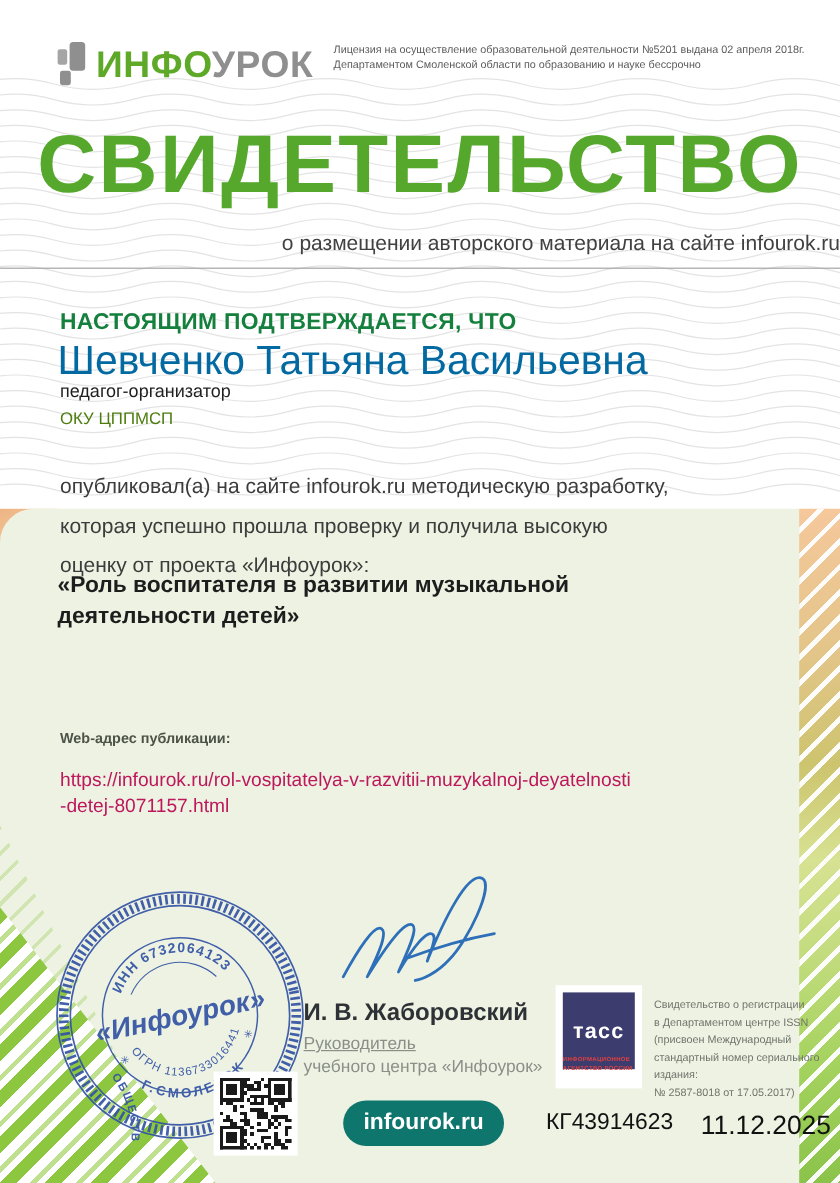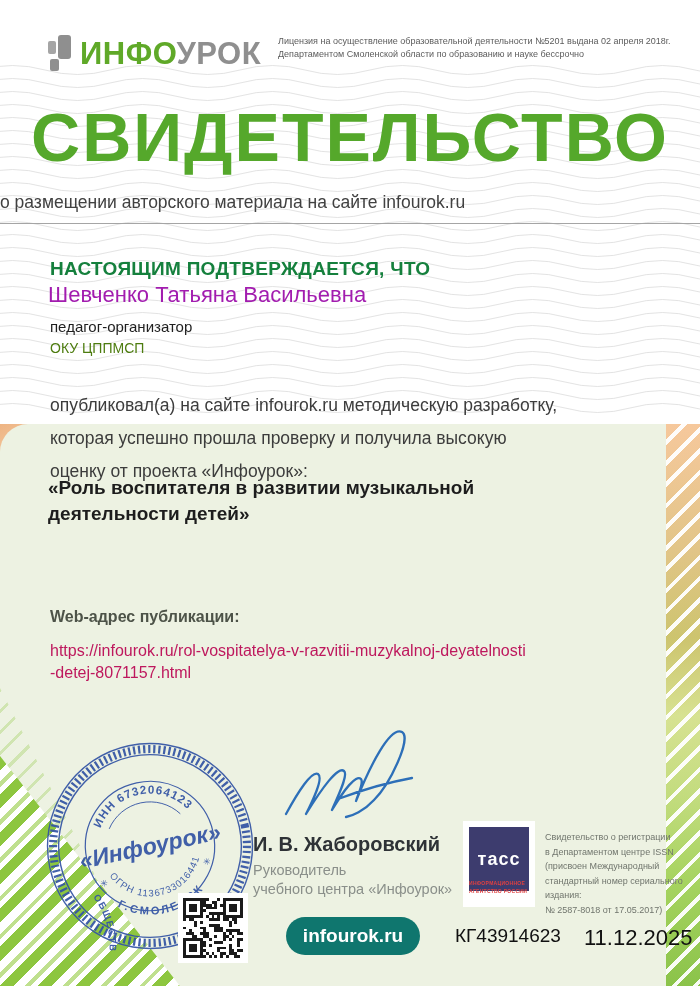--- a/index.html
+++ b/index.html
@@ -33,37 +33,37 @@
   .logo-icon .b1{position:absolute;left:10px;top:0;width:13px;height:24px;background:#8f8f8f;border-radius:3px;}
   .logo-icon .b2{position:absolute;left:0;top:6px;width:8px;height:13px;background:#a5a5a5;border-radius:2px;}
   .logo-icon .b3{position:absolute;left:2px;top:24px;width:9px;height:12px;background:#8f8f8f;border-radius:2px;}
   .logo-text{font-size:31px;font-weight:bold;letter-spacing:.5px;}
   .logo-text .g{color:#5fa928;}
   .logo-text .y{color:#8f8f8f;}
   .license{left:278px;top:35px;width:400px;font-size:9px;line-height:12.5px;color:#5c5c5c;z-index:5;}
   
   .cert-title{left:0;top:98px;width:700px;text-align:center;font-size:68px;font-weight:bold;
     letter-spacing:2px;color:#55a82b;z-index:5;}
-  .cert-subtitle{left:0;top:192px;width:700px;text-align:left;font-size:17.5px;color:#414141;z-index:5;}
+  .cert-subtitle{left:0;top:192px;width:700px;text-align:right;font-size:17.5px;color:#414141;z-index:5;}
   .divider{left:0;top:223px;width:700px;height:1px;background:#a5a5a5;z-index:5;}
   
   .confirm{left:50px;top:258px;font-size:19px;font-weight:bold;color:#15803d;letter-spacing:.3px;z-index:5;}
-  .recipient-name{left:48px;top:282px;font-size:22px;color:#a21caf;z-index:5;}
+  .recipient-name{left:48px;top:282px;font-size:34px;color:#0369a1;z-index:5;}
   .recipient-role{left:50px;top:318px;font-size:15px;color:#1f1f1f;z-index:5;}
   .recipient-org{left:50px;top:340px;font-size:14px;color:#4d7c0f;z-index:5;}
   
   .body-text{left:50px;top:389px;width:570px;font-size:17.5px;line-height:33px;color:#3c3c3c;z-index:5;}
   .work-title{left:48px;top:475px;width:560px;font-size:19px;font-weight:bold;line-height:26px;color:#1d1d1d;z-index:5;}
-  .web-label{left:50px;top:608px;font-size:16px;font-weight:600;color:#4d5348;z-index:5;}
+  .web-label{left:50px;top:608px;font-size:12px;font-weight:600;color:#4d5348;z-index:5;}
   .web-url{left:50px;top:640px;width:580px;font-size:16px;line-height:22px;color:#be185d;z-index:5;}
   
   #stamp-svg{left:44px;top:740px;width:212px;height:212px;z-index:6;opacity:.92;}
   #sig-svg{left:278px;top:722px;width:140px;height:100px;z-index:6;}
   .sig-name{left:253px;top:833px;font-size:20px;font-weight:bold;color:#2e3236;z-index:6;}
-  .sig-role1{left:253px;top:862px;font-size:14.5px;color:#8a8f8a;z-index:6;}
+  .sig-role1{left:253px;top:862px;font-size:14.5px;color:#8a8f8a;z-index:6;text-decoration:underline;}
   .sig-role2{left:253px;top:881px;font-size:14.5px;color:#8a8f8a;z-index:6;}
   .tass-box{left:463px;top:821px;width:72px;height:86px;background:#ffffff;z-index:6;}
   .tass-square{position:absolute;left:6px;top:6px;width:60px;height:64px;background:#3d3c6e;
     display:flex;align-items:center;justify-content:center;color:#ffffff;font-size:18px;font-weight:bold;letter-spacing:1px;}
   .tass-cap{position:absolute;left:6px;font-size:5px;font-weight:bold;color:#e04040;letter-spacing:.3px;}
   .issn{left:545px;top:830px;width:140px;font-size:9px;line-height:14.6px;color:#70756d;z-index:6;}
   .qr{left:178px;top:893px;width:70px;height:70px;background:#ffffff;z-index:7;display:flex;align-items:center;justify-content:center;}
   .pill{left:286px;top:917px;width:134px;height:38px;border-radius:19px;background:#0f766e;z-index:6;
     display:flex;align-items:center;justify-content:center;color:#ffffff;font-size:19px;font-weight:bold;}
   .cert-number{left:455px;top:925px;font-size:19px;color:#111111;z-index:6;}

